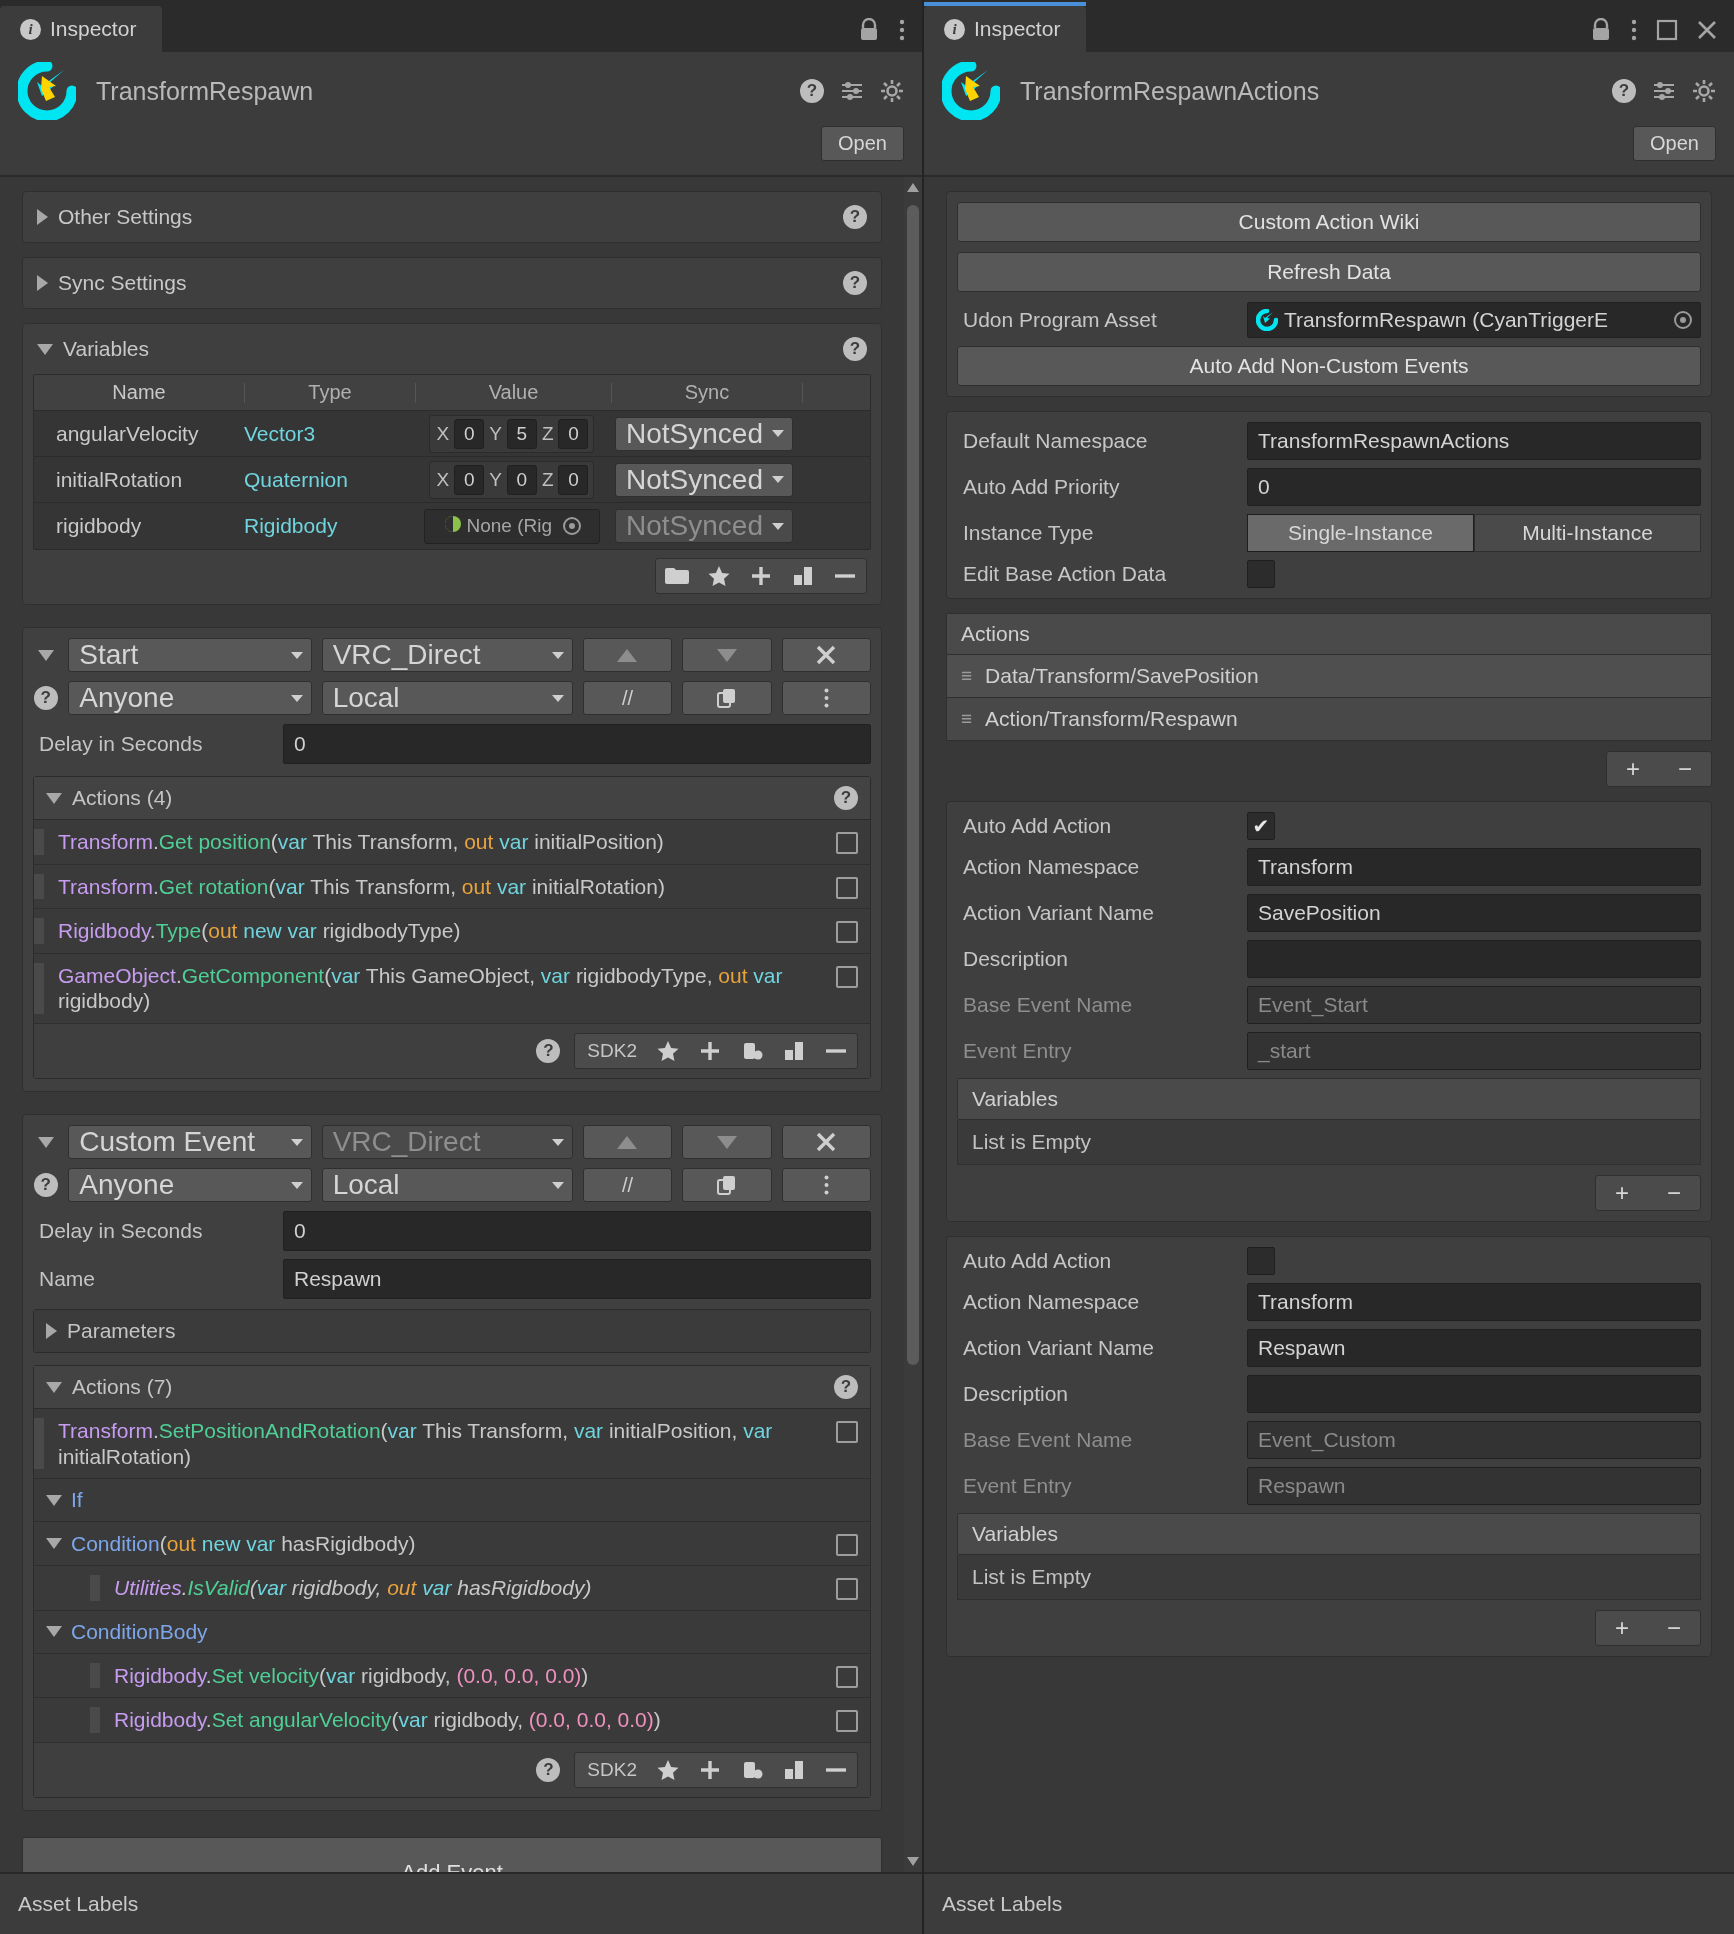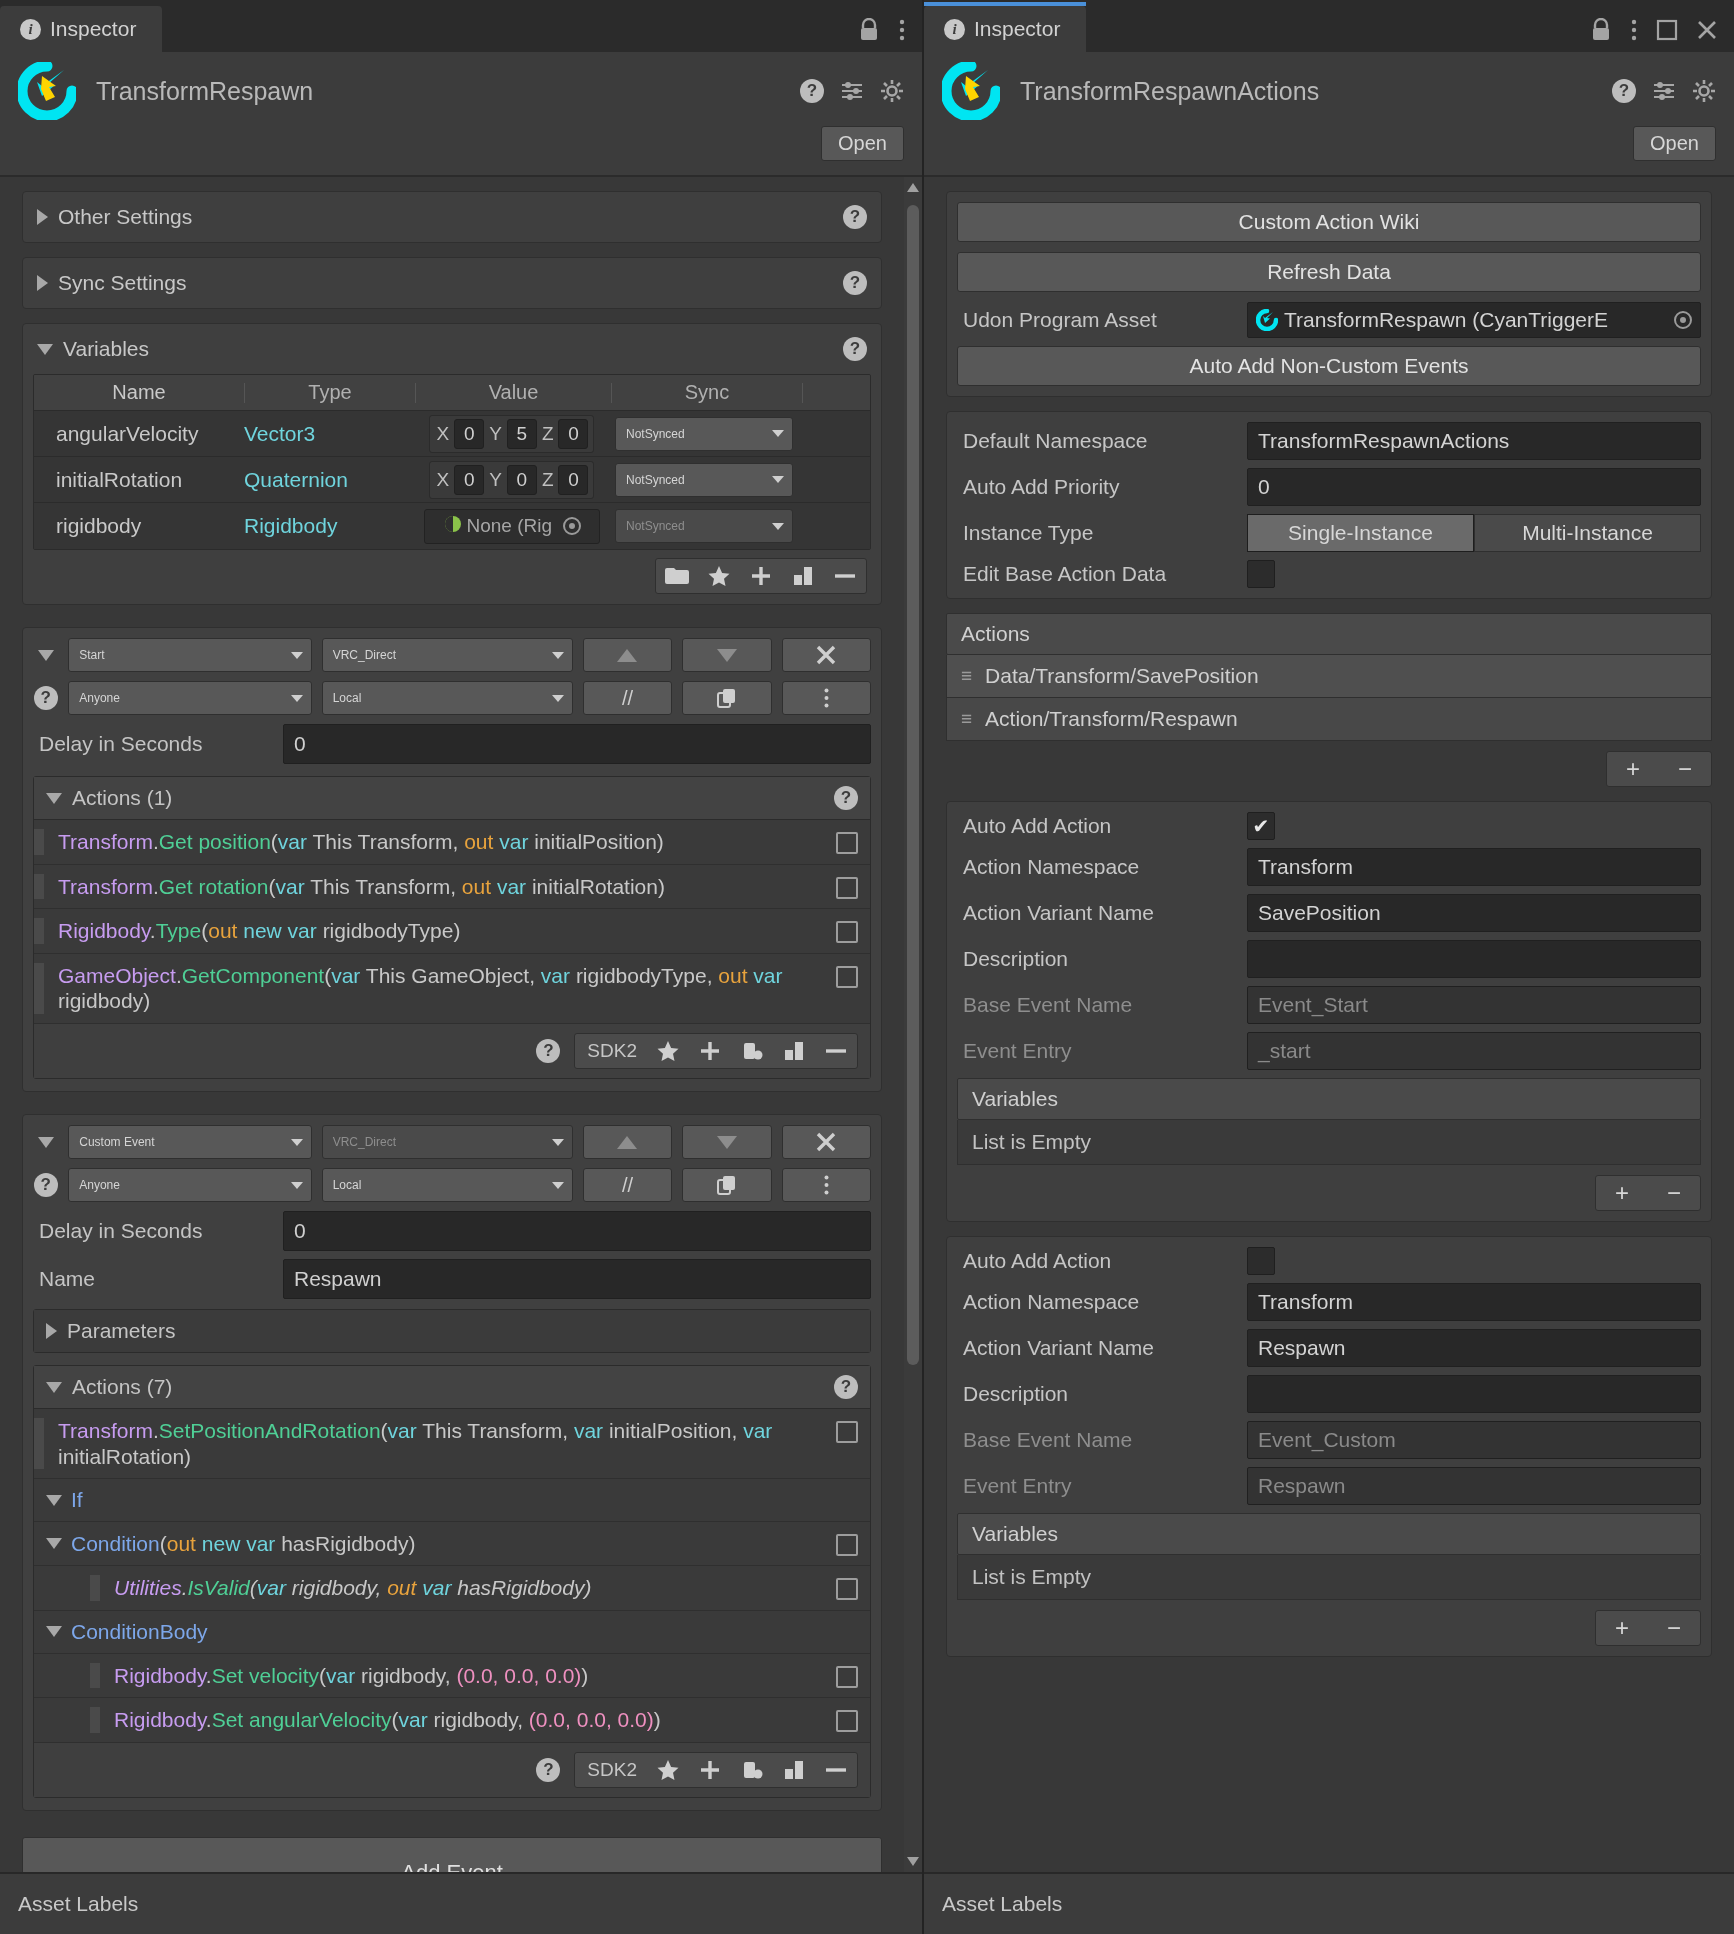--- a/index.html
+++ b/index.html
@@ -76,21 +76,21 @@
   .vec3 span.lbl { font-size: 19px; color: #c0c0c0; padding: 0 2px; }
   .vec3 input, .vec3 .num { background: #282828; border: 1px solid #202020; border-radius: 3px;
                  color: #d0d0d0; font-size: 19px; width: 30px; text-align: center; padding: 3px 0;
                  font-family: "Liberation Sans", sans-serif; }
   .objfield { display: flex; align-items: center; gap: 4px; background: #2e2e2e; border: 1px solid #222;
               border-radius: 3px; padding: 4px 18px; width: 176px; }
   .objfield .oflabel { font-size: 19px; color: #a6a6a6; white-space: nowrap; overflow: hidden; }
   .dot-target { width: 18px; height: 18px; border-radius: 50%; border: 2px solid #9a9a9a; position: relative; margin-left: auto; flex: 0 0 18px; }
   .dot-target::after { content:""; position:absolute; left:4px; top:4px; width:6px; height:6px; border-radius:50%; background:#9a9a9a; }
   .dropdown { background: #585858; border: 1px solid #2f2f2f; border-radius: 3px; height: 34px;
-              display: flex; align-items: center; padding: 0 8px 0 10px; font-size: 12px; color: #d5d5d5; }
+              display: flex; align-items: center; padding: 0 8px 0 10px; font-size: 28px; color: #d5d5d5; }
   .dropdown.dim { color: #8e8e8e; background: #4a4a4a; }
   .dd-arrow { margin-left: auto; border-left: 6px solid transparent; border-right: 6px solid transparent; border-top: 7px solid #cfcfcf; }
   .vars-toolbar { display: flex; justify-content: flex-end; padding: 8px 14px 2px 0; }
   .tbtn-group { display: flex; align-items: center; gap: 0; background: #4b4b4b; border: 1px solid #2f2f2f; border-radius: 3px; }
   .tbtn { width: 42px; height: 34px; display: flex; align-items: center; justify-content: center; color: #d0d0d0; font-size: 22px; }
 
   
   .event-box { background: #404040; border: 1px solid #2f2f2f; border-radius: 4px; margin: 22px 22px; padding: 10px 10px 12px 10px; }
   .ev-row { display: flex; align-items: center; gap: 10px; margin-bottom: 9px; }
   .ev-tri { width: 26px; display: flex; justify-content: center; }
@@ -423,21 +423,21 @@
             </div>
           </div>
           <div class="labelrow">
             <span class="lab">Delay in Seconds</span>
             <span class="field">0</span>
           </div>
 
           <div class="actions-box">
             <div class="actions-head">
               <span class="tri tri-down"></span>
-              <span>Actions (1)</span>
+              <span>Actions (4)</span>
               <span class="help qicon">?</span>
             </div>
 
             <div class="act-item">
               <span class="act-bar"></span>
               <span class="act-text"><span class="s-type">Transform</span><span class="s-plain">.</span><span class="s-fn">Get position</span><span class="s-plain">(</span><span class="s-var">var</span><span class="s-plain"> This Transform, </span><span class="s-out">out</span><span class="s-plain"> </span><span class="s-var">var</span><span class="s-plain"> initialPosition)</span></span>
               <span class="act-chk"></span>
             </div>
             <div class="act-item">
               <span class="act-bar"></span>

